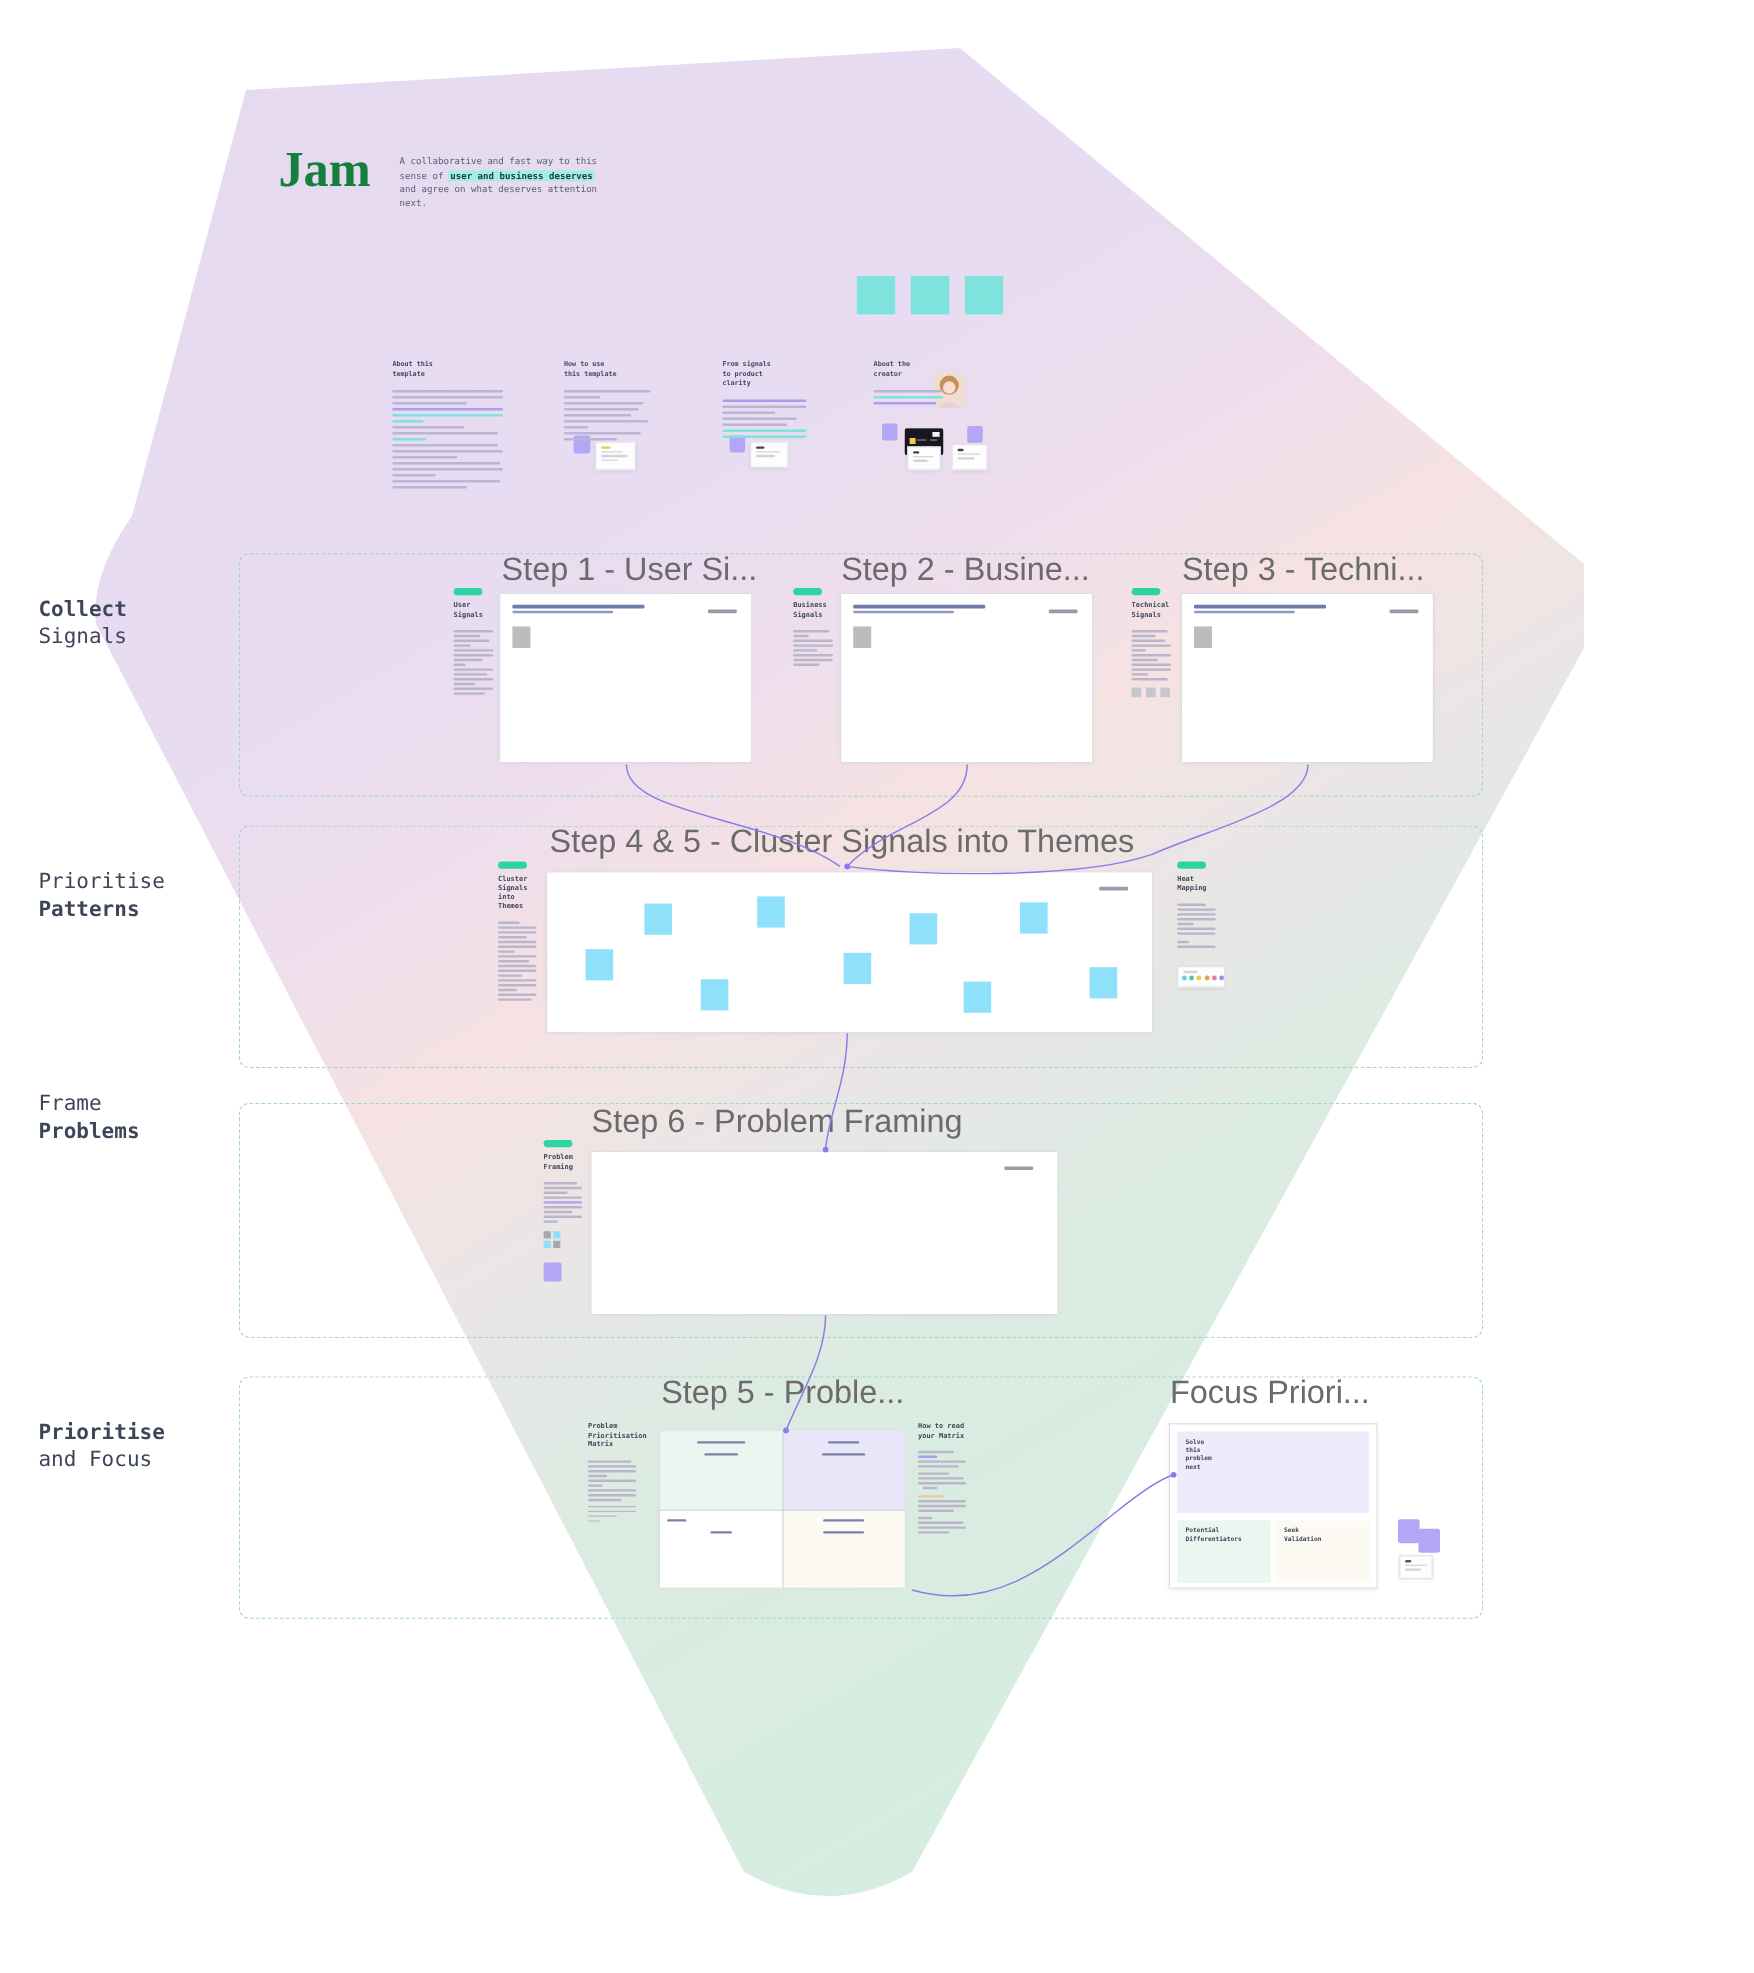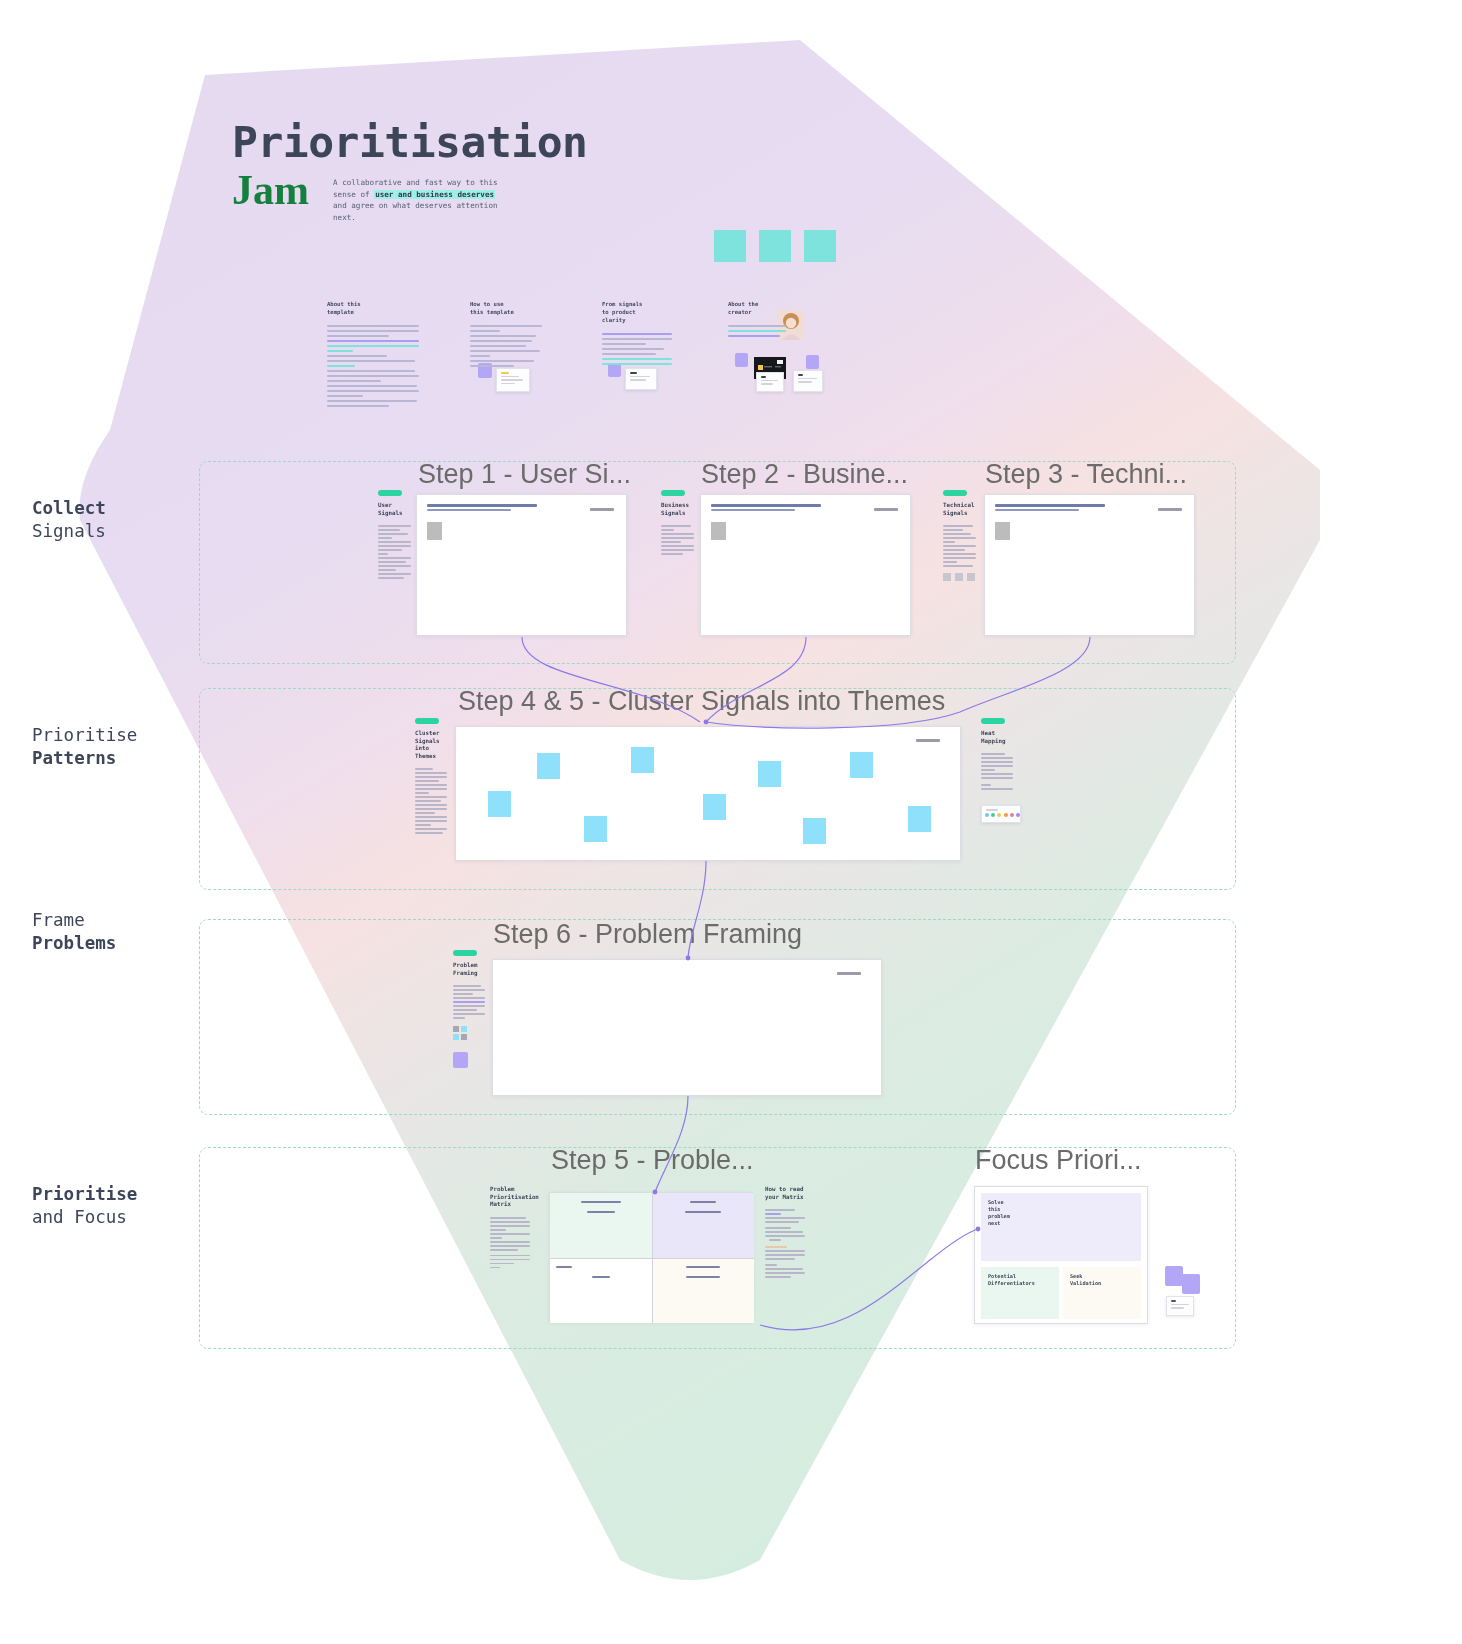--- a/index.html
+++ b/index.html
@@ -105,21 +105,20 @@
       <stop offset="62%" stop-color="#E9E6E6"></stop>
       <stop offset="74%" stop-color="#DCEBE2"></stop>
       <stop offset="100%" stop-color="#D5EDE0"></stop>
     </linearGradient>
   </defs>
   <path d="M 205 75 L 800 40 L 1320 470 L 1320 540 L 760 1560 Q 690 1600 620 1560
            L 80 520 Q 75 480 110 430 Z" fill="url(#gblob)"></path>
 </svg>
 
 <div id="title-block">
-  <div class="title-line">Prioritisation</div>
   <div id="title-row3">
     <div id="jam-word">Jam</div>
     <div id="subtitle">
       <span>A collaborative and fast way to this sense of </span><span class="hl">user and business deserves</span><span> and agree on what deserves attention next.</span>
     </div>
   </div>
 </div>
 
 <div id="teal-squares">
   <div class="teal-sq"></div>

